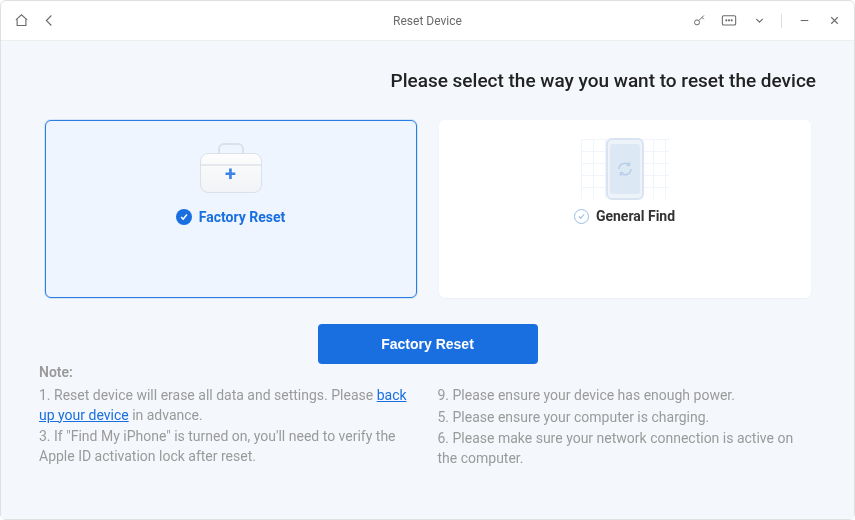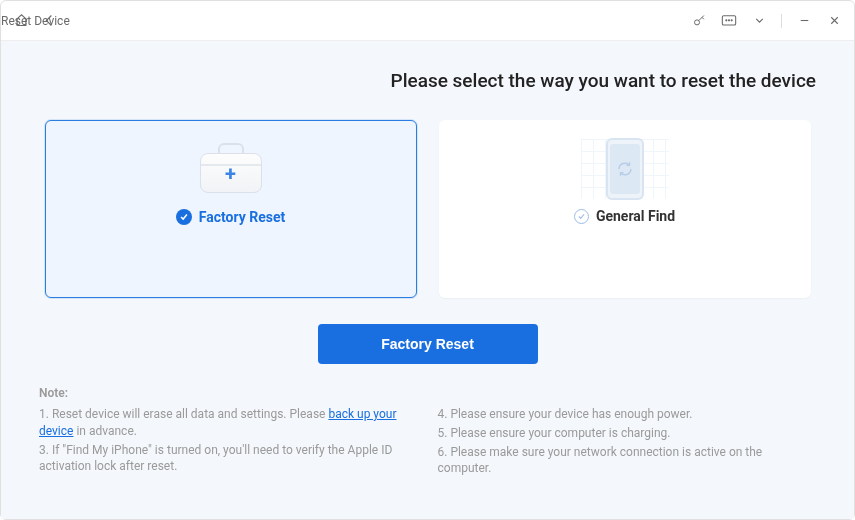--- a/index.html
+++ b/index.html
@@ -24,21 +24,21 @@
     display: flex;
     align-items: center;
     padding: 0 12px;
     border-bottom: 1px solid #eee;
     position: relative;
   }
   .titlebar-left { display:flex; align-items:center; gap:12px; }
   .titlebar-title {
     position:absolute;
     left:0; right:0;
-    text-align:left;
+    text-align:center;
     font-size:12px;
     color:#6a6a6a;
     pointer-events:none;
   }
   .titlebar-right {
     margin-left:auto;
     display:flex;
     align-items:center;
     gap:14px;
   }
@@ -123,22 +123,21 @@
     color:#fff;
     border:none;
     border-radius:4px;
     width:220px;
     height:40px;
     font-size:14px;
     font-weight:600;
     cursor:pointer;
   }
   .notes {
-    margin-top:22px;
-    font-size:12px;
+    font-size:14px;
     color:#9a9a9a;
   }
   .notes-title { font-weight:600; margin-bottom:6px; }
   .notes-cols { display:flex; gap:20px; }
   .notes-col { flex:1; }
   .notes-col div { margin-bottom:2px; line-height:1.4; }
   .link { color:#1a6fe0; text-decoration:underline; cursor:pointer; }
   
   .medkit {
     width:62px; height:46px; position:relative;
@@ -285,20 +284,20 @@
     <div class="notes">
       <div class="notes-title">Note:</div>
       <div class="notes-cols">
         <div class="notes-col">
           <div>
             <span>1. Reset device will erase all data and settings. Please </span><span class="link">back up your device</span><span> in advance.</span>
           </div>
           <div>3. If "Find My iPhone" is turned on, you'll need to verify the Apple ID activation lock after reset.</div>
         </div>
         <div class="notes-col">
-          <div>4. Please ensure your device has enough power.</div>
+          <div>9. Please ensure your device has enough power.</div>
           <div>5. Please ensure your computer is charging.</div>
           <div>6. Please make sure your network connection is active on the computer.</div>
         </div>
       </div>
     </div>
   </div>
 </div>
 
 </body></html>

